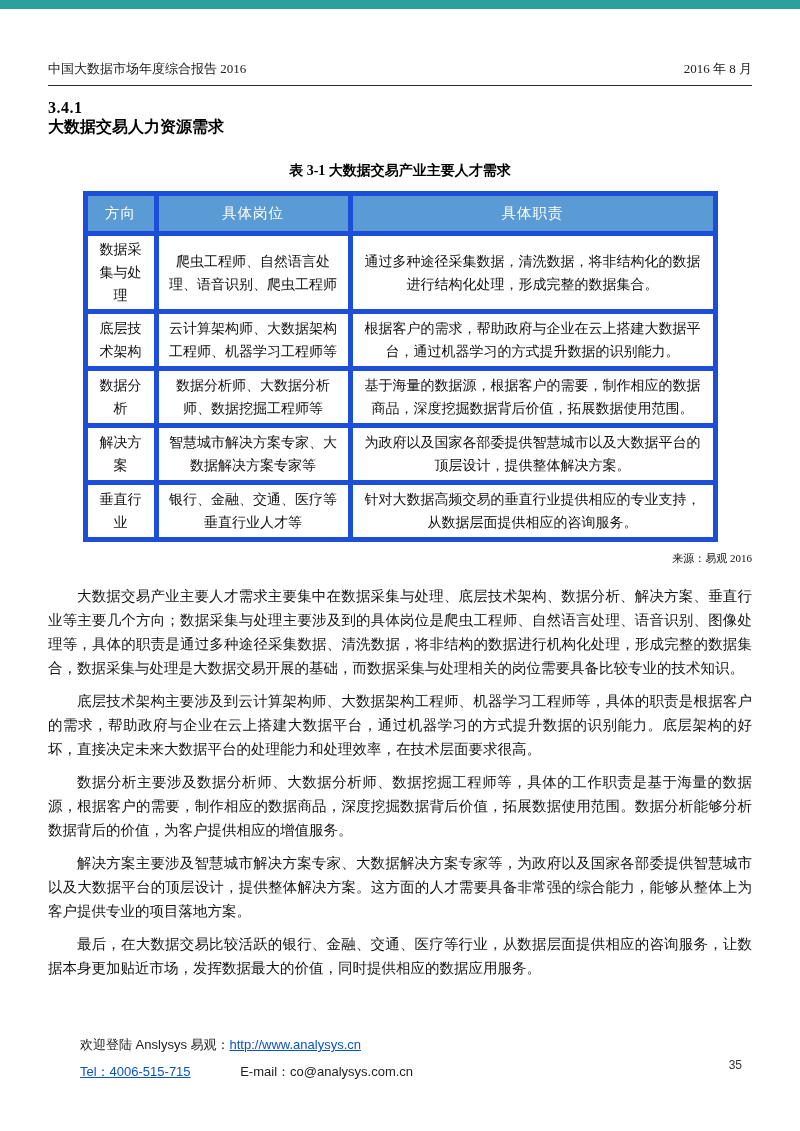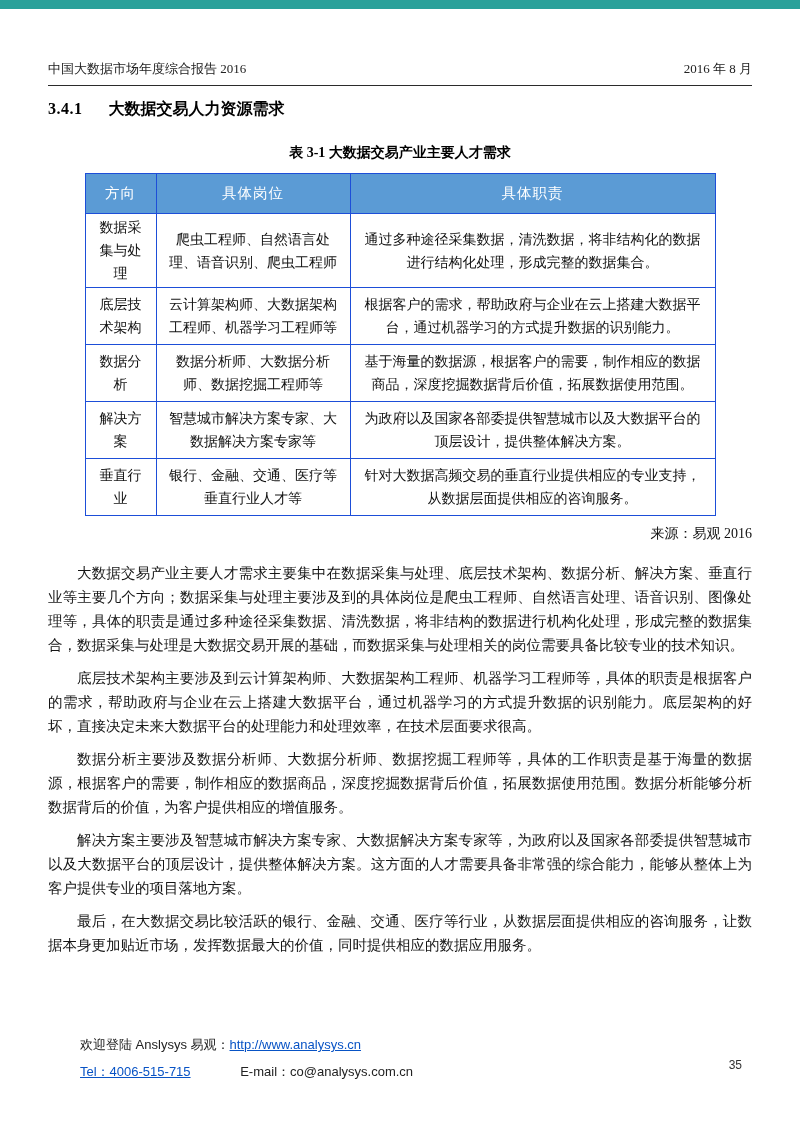--- a/index.html
+++ b/index.html
@@ -22,38 +22,38 @@
 
   .doc-header {
     padding-top: 60px; padding-bottom: 7px;
     border-bottom: 1px solid #2b2b2b;
     display: flex; justify-content: space-between;
     font-size: 13px; color: #222;
   }
   .section-heading {
     margin-top: 13px;
     font-size: 16px; font-weight: bold; color: #000;
-    display: flex; align-items: baseline;
+    display: flex; align-items: baseline; flex-direction: column;
   }
   .section-heading .sec-num { font-family: "Liberation Serif", serif; margin-right: 26px; letter-spacing: 0.5px; }
 
   .table-caption {
     margin-top: 24px;
     text-align: center;
     font-size: 14px; font-weight: bold; color: #000;
   }
 
   table.talent {
     margin: 11px auto 0 auto;
     width: 630px;
     border-collapse: collapse;
     table-layout: fixed;
   }
   table.talent th, table.talent td {
-    border: 1px solid #1d4ed8;
+    border: 5px solid #1d4ed8;
     text-align: center;
     vertical-align: middle;
     font-size: 14px;
     line-height: 23px;
     padding: 2px 8px;
   }
   table.talent th {
     background: #5b9bd5;
     color: #ffffff;
     font-weight: normal;
@@ -62,21 +62,21 @@
     letter-spacing: 1px;
   }
   table.talent td { height: 57px; color: #111; }
   .col-dir { width: 71px; }
   .col-pos { width: 194px; }
   .col-duty { width: 365px; }
 
   .source-line {
     margin-top: 9px;
     text-align: right;
-    font-size: 14px; color: #111;
+    font-size: 11px; color: #111;
   }
 
   .body-text p {
     font-size: 14.5px;
     line-height: 24px;
     text-align: justify;
     text-indent: 2em;
     color: #151515;
     margin-top: 9px;
   }

